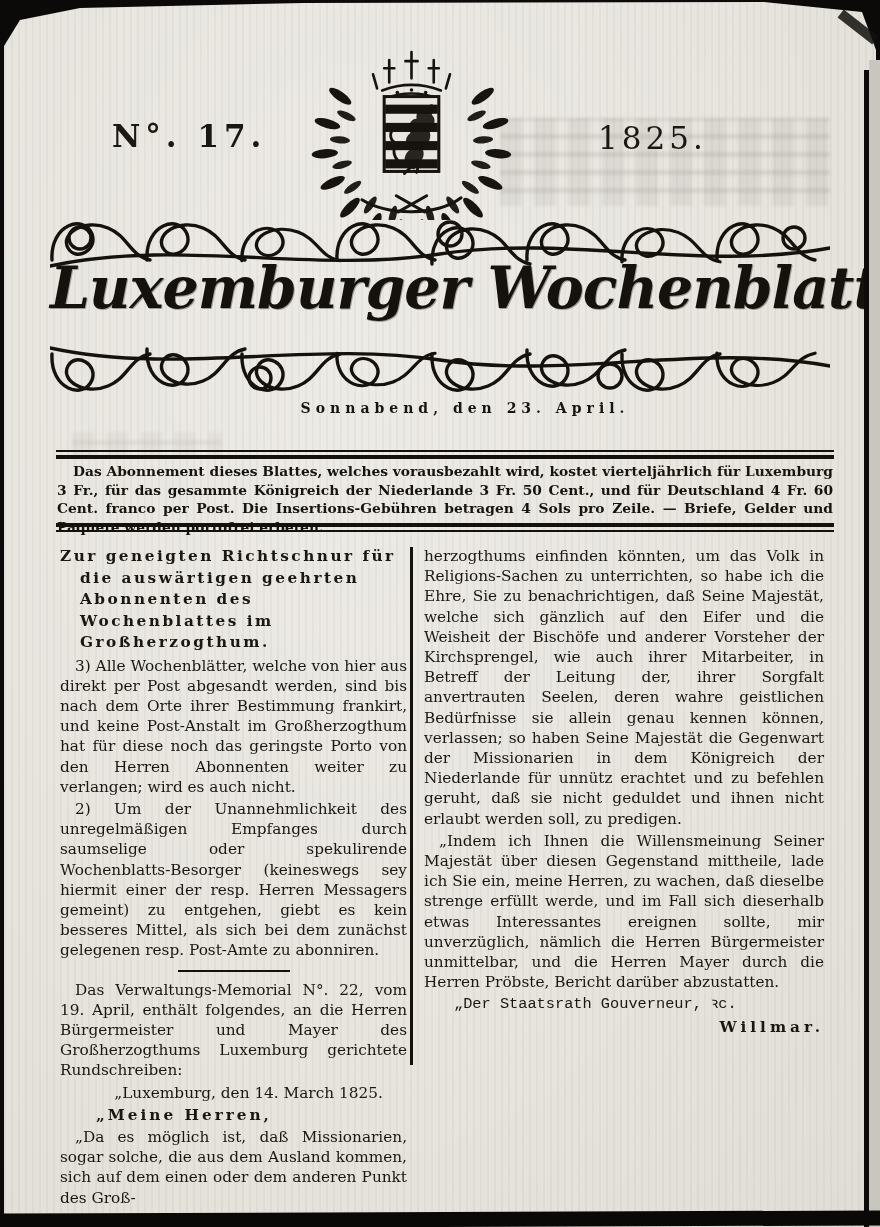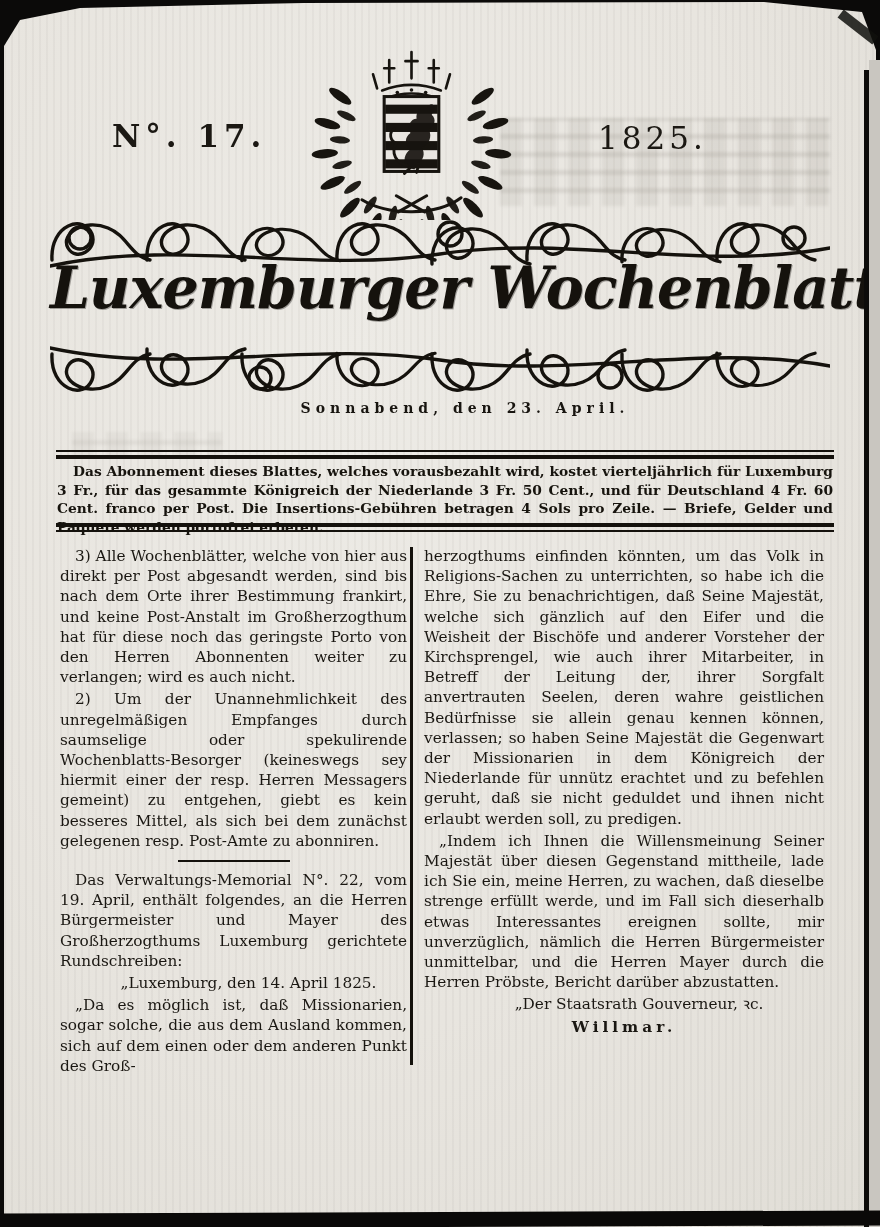--- a/index.html
+++ b/index.html
@@ -58,22 +58,22 @@
   .col-right{left:424px;width:400px;}
   .divider{position:absolute;left:410px;top:547px;width:3px;height:518px;background:#14110c;}
 
   .col p{margin:0 0 2px 0;}
   .col .indent{text-indent:15px;}
   .heading{font-weight:bold;letter-spacing:2.5px;line-height:21.5px;
       padding-left:20px;text-indent:-20px;text-align:left;margin-bottom:3px;}
   .rule-short{width:112px;border:0;border-top:2.5px solid #14110c;margin:9px auto 8px auto;}
   .place-date{text-align:center;padding-left:30px;text-indent:0;}
   .salutation{padding-left:36px;letter-spacing:3px;font-weight:bold;text-indent:0;text-align:left;}
-  .sig-title{text-align:center;padding-left:30px;margin-top:8px;text-indent:0;}
-  .sig-name{text-align:center;letter-spacing:4px;font-weight:bold;text-indent:0;}
+  .sig-title{padding-left:30px;margin-top:8px;text-indent:0;font-family:Liberation Mono, monospace;}
+  .sig-name{text-align:right;letter-spacing:4px;font-weight:bold;text-indent:0;}
 </style>
 </head>
 <body>
 
 <div class="scan">
   <div class="paper"></div>
   <div class="texture"></div>
   <div class="ghost g1"></div>
   <div class="ghost g2"></div>
 
@@ -201,25 +201,27 @@
 
   <div class="rule r-bot">
     <div class="thick"></div>
       <div class="gap"></div>
       <div class="thin"></div>
   </div>
 
   <div class="divider"></div>
 
   <div class="col col-left">
+    <p class="heading">Zur geneigten Richtschnur für die auswärtigen geehrten Abonnenten des Wochenblattes im Großherzogthum.</p>
     <p class="indent">3) Alle Wochenblätter, welche von hier aus direkt per Post abgesandt werden, sind bis nach dem Orte ihrer Bestimmung frankirt, und keine Post-Anstalt im Großherzogthum hat für diese noch das geringste Porto von den Herren Abonnenten weiter zu verlangen; wird es auch nicht.</p>
     <p class="indent">2) Um der Unannehmlichkeit des unregelmäßigen Empfanges durch saumselige oder spekulirende Wochenblatts-Besorger (keineswegs sey hiermit einer der resp. Herren Messagers gemeint) zu entgehen, giebt es kein besseres Mittel, als sich bei dem zunächst gelegenen resp. Post-Amte zu abonniren.</p>
     <hr class="rule-short">
     <p class="indent">Das Verwaltungs-Memorial N°. 22, vom 19. April, enthält folgendes, an die Herren Bürgermeister und Mayer des Großherzogthums Luxemburg gerichtete Rundschreiben:</p>
-    <p class="place-date">„Luxemburg, den 14. April 1825.</p>
+    <p class="place-date">„Luxemburg, den 14. March 1825.</p>
+    <p class="salutation">„Meine Herren,</p>
     <p class="indent">„Da es möglich ist, daß Missionarien, sogar solche, die aus dem Ausland kommen, sich auf dem einen oder dem anderen Punkt des Groß-</p>
   </div>
 
   <div class="col col-right">
     <p>herzogthums einfinden könnten, um das Volk in Religions-Sachen zu unterrichten, so habe ich die Ehre, Sie zu benachrichtigen, daß Seine Majestät, welche sich gänzlich auf den Eifer und die Weisheit der Bischöfe und anderer Vorsteher der Kirchsprengel, wie auch ihrer Mitarbeiter, in Betreff der Leitung der, ihrer Sorgfalt anvertrauten Seelen, deren wahre geistlichen Bedürfnisse sie allein genau kennen können, verlassen; so haben Seine Majestät die Gegenwart der Missionarien in dem Königreich der Niederlande für unnütz erachtet und zu befehlen geruht, daß sie nicht geduldet und ihnen nicht erlaubt werden soll, zu predigen.</p>
     <p class="indent">„Indem ich Ihnen die Willensmeinung Seiner Majestät über diesen Gegenstand mittheile, lade ich Sie ein, meine Herren, zu wachen, daß dieselbe strenge erfüllt werde, und im Fall sich dieserhalb etwas Interessantes ereignen sollte, mir unverzüglich, nämlich die Herren Bürgermeister unmittelbar, und die Herren Mayer durch die Herren Pröbste, Bericht darüber abzustatten.</p>
     <p class="sig-title">„Der Staatsrath Gouverneur, ꝛc.</p>
     <p class="sig-name">Willmar.</p>
   </div>
 

